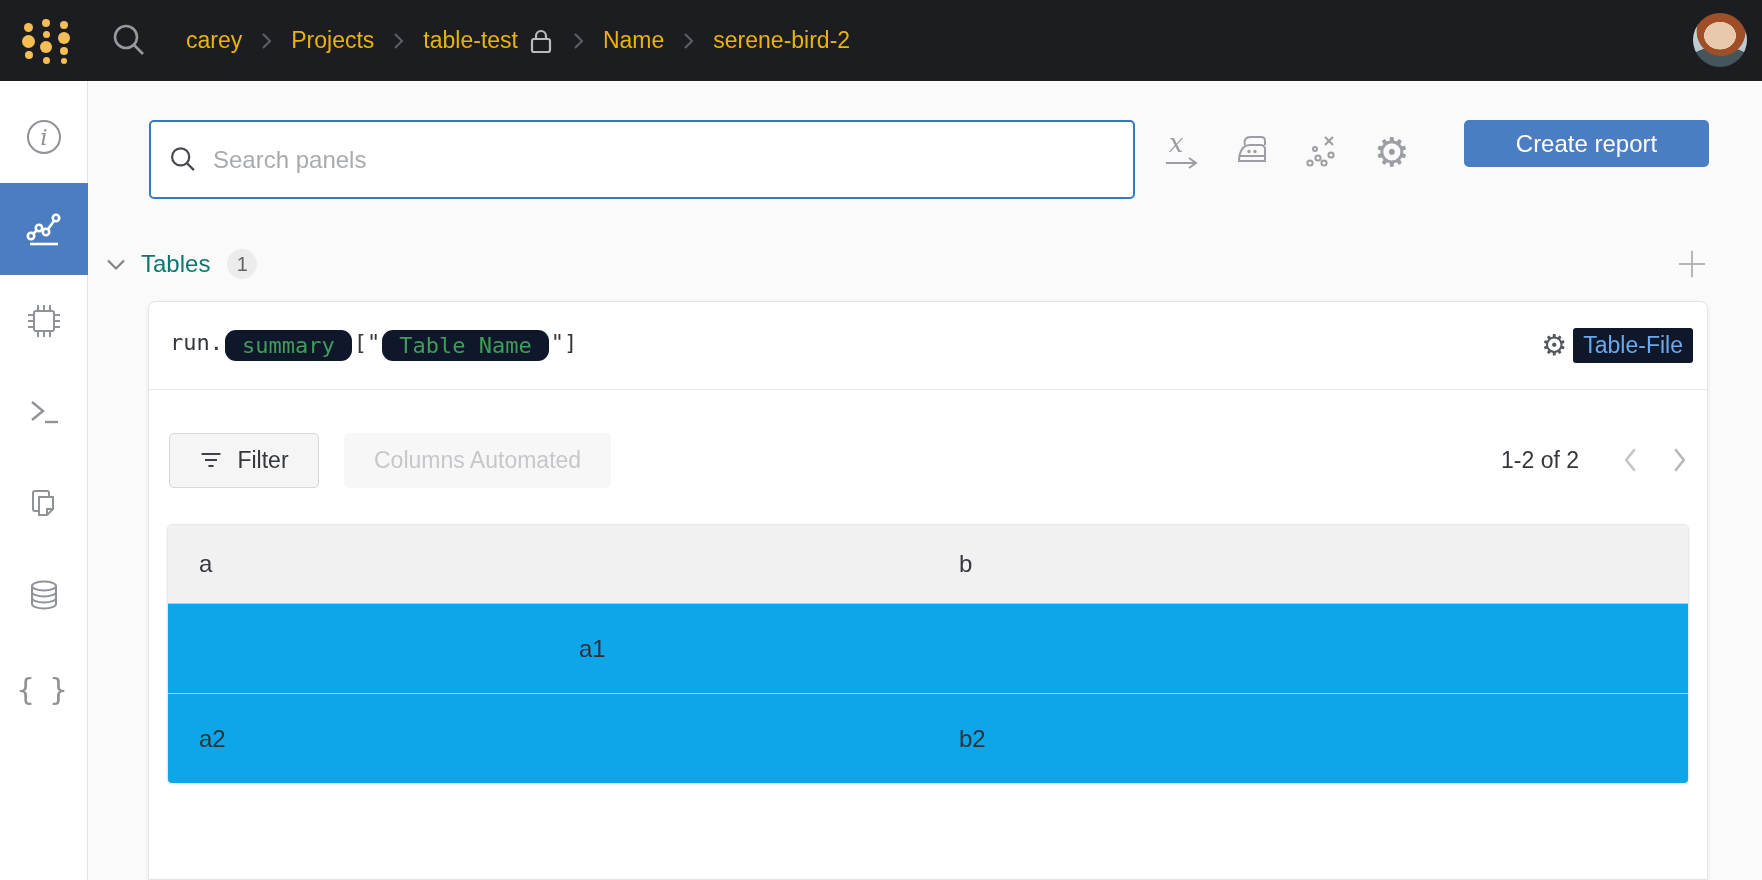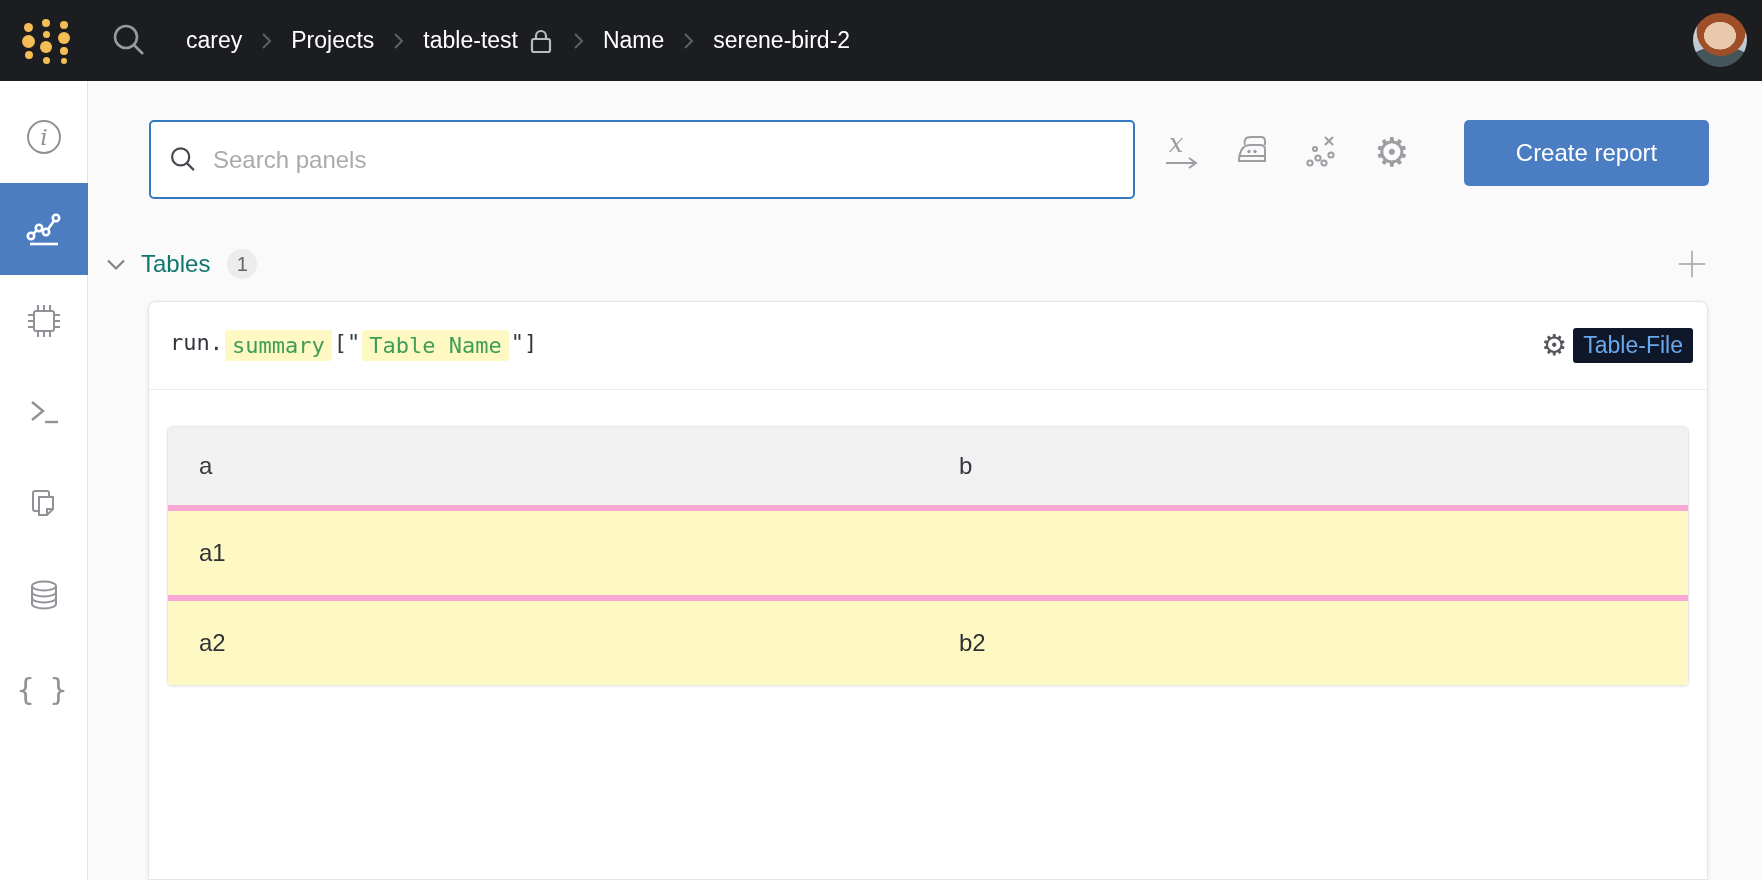--- a/index.html
+++ b/index.html
@@ -14,21 +14,21 @@
   .stroke { fill:none; stroke:currentColor; }
 
   
   .topbar {
     position:absolute; left:0; top:0; width:1762px; height:81px;
     background:#1b1d21; display:flex; align-items:center;
   }
   .logo { position:relative; width:50px; height:52px; margin-left:22px; }
   .logo i { position:absolute; background:#f5be54; border-radius:50%; }
   .nav-search { margin-left:36px; color:#97999d; cursor:pointer; }
-  .breadcrumb { display:flex; align-items:center; margin-left:36px; font-size:23px; color:#ffffff; }
+  .breadcrumb { display:flex; align-items:center; margin-left:36px; font-size:23px; color:#eab308; }
   .breadcrumb .crumb { cursor:pointer; }
   .breadcrumb .sep { margin:0 19px; color:#5d6166; }
   .breadcrumb .lock { margin-left:10px; color:#b9bbbe; }
   .avatar {
     position:absolute; right:15px; top:13px; width:54px; height:54px; border-radius:50%;
     background:
       radial-gradient(ellipse 30% 26% at 50% 42%, #e9c9ae 0 97%, transparent 100%),
       radial-gradient(ellipse 46% 46% at 52% 34%, #9e4f28 0 97%, transparent 100%),
       radial-gradient(ellipse 62% 32% at 50% 94%, #44555c 0 97%, transparent 100%),
       linear-gradient(180deg,#d4dde2 0%,#aebec7 100%);
@@ -54,21 +54,21 @@
   }
   .search-box input {
     border:none; outline:none; flex:1; margin-left:16px;
     font-family:"Liberation Sans", sans-serif; font-size:24px; color:#33373c;
   }
   .search-box input::placeholder { color:#a8abae; }
   .panel-actions { position:absolute; left:1161px; top:131px; display:flex; gap:28px; color:#9b9ea2; }
   .icon-btn { width:42px; height:42px; display:flex; align-items:center; justify-content:center; cursor:pointer; }
   .gear-glyph { font-family:"DejaVu Sans", sans-serif; font-size:40px; line-height:40px; color:#9b9ea2; }
   .create-report {
-    position:absolute; left:1464px; top:120px; width:245px; height:66px;
+    position:absolute; left:1464px; top:120px; width:245px; height:47px;
     background:#4b7dc2; border:none; border-radius:5px; color:#fff;
     font-family:"Liberation Sans", sans-serif; font-size:24px; cursor:pointer;
   }
 
   
   .section-header {
     position:absolute; left:106px; top:246px; width:1602px; height:36px;
     display:flex; align-items:center;
   }
   .section-header .chev { color:#808387; cursor:pointer; }
@@ -84,21 +84,21 @@
     position:absolute; left:148px; top:301px; width:1560px; height:579px;
     background:#fff; border:1px solid #e5e5e5; border-radius:8px 8px 0 0;
     box-shadow:0 1px 4px rgba(0,0,0,.07);
   }
   .code-row {
     height:88px; display:flex; align-items:center; padding:0 14px 0 21px;
     border-bottom:1px solid #ebebeb;
   }
   .code { font-family:"DejaVu Sans Mono", monospace; font-size:22px; color:#33373c; display:flex; align-items:flex-start; }
   .code .pill {
-    background:#fef9c3; color:#3f9d58; border-radius:3px; padding:3px 7px; margin:0 2px;
+    background:#0f172a; color:#3f9d58; border-radius:11px; padding:3px 17px; margin:0 2px;
   }
   .code-row .spacer { flex:1; }
   .panel-gear { color:#54585c; font-size:29px; line-height:29px; font-family:"DejaVu Sans", sans-serif; cursor:pointer; }
   .type-pill {
     margin-left:6px; background:#0f172a; border-radius:3px; padding:4px 10px;
     color:#6aa9ec; font-size:23px; cursor:pointer;
   }
 
   .tbl-toolbar { margin-top:42px; padding:0 20px; display:flex; align-items:center; height:56px; }
   .filter-btn {
@@ -115,21 +115,21 @@
   .page-label { font-size:23px; color:#33373b; }
   .page-prev { margin-left:44px; color:#c3c5c8; cursor:pointer; }
   .page-next { margin-left:34px; color:#b6b8bb; cursor:pointer; }
 
   .data-table {
     margin:36px 18px 0 18px; border:1px solid #e7e7e7; border-radius:5px; overflow:hidden;
     box-shadow:0 1px 3px rgba(0,0,0,.07);
   }
   .tr { display:flex; }
   .tr.head { background:#f1f1f2; height:78px; }
-  .tr.body { background:#fef9c3; height:90px; border-top:6px solid #f9a8d4; }
+  .tr.body { background:#0ea5e9; height:90px; border-top:1px solid #f9a8d4;justify-content:center; }
   .td { width:50%; display:flex; align-items:center; padding-left:31px; font-size:24px; color:#2e3237; }
   .tr.head .td { color:#35393f; cursor:pointer; }
 </style>
 </head>
 <body>
 
 <div class="topbar">
   <div class="logo">
     <i style="left:2px;  top:8px;  width:9px;  height:9px;"></i>
     <i style="left:0;    top:20px; width:13px; height:13px;"></i>
@@ -304,20 +304,39 @@
         <span>"</span>
         <span class="pill">Table Name</span>
         <span>"</span>
         <span>]</span>
     </div>
     <div class="spacer"></div>
     <span class="panel-gear">⚙</span>
     <span class="type-pill">Table-File</span>
   </div>
 
+  <div class="tbl-toolbar">
+    <div class="filter-btn">
+      <svg class="f-icon stroke" width="24" height="20" viewBox="0 0 28 22" stroke-width="2.4">
+        <line x1="3" y1="4" x2="25" y2="4"></line>
+          <line x1="7" y1="11" x2="21" y2="11"></line>
+          <line x1="11" y1="18" x2="17" y2="18"></line>
+      </svg>
+      <span>Filter</span>
+    </div>
+    <button class="columns-btn">Columns Automated</button>
+    <div class="spacer"></div>
+    <span class="page-label">1-2 of 2</span>
+    <svg class="page-prev stroke" width="15" height="26" viewBox="0 0 14 24" stroke-width="2.4">
+        <polyline points="11,2 3,12 11,22"></polyline>
+      </svg>
+    <svg class="page-next stroke" width="15" height="26" viewBox="0 0 14 24" stroke-width="2.4">
+        <polyline points="3,2 11,12 3,22"></polyline>
+      </svg>
+  </div>
 
   <div class="data-table">
     <div class="tr head">
       <div class="td">a</div>
       <div class="td">b</div>
     </div>
     <div class="tr body">
       <div class="td">a1</div>
     </div>
     <div class="tr body">

